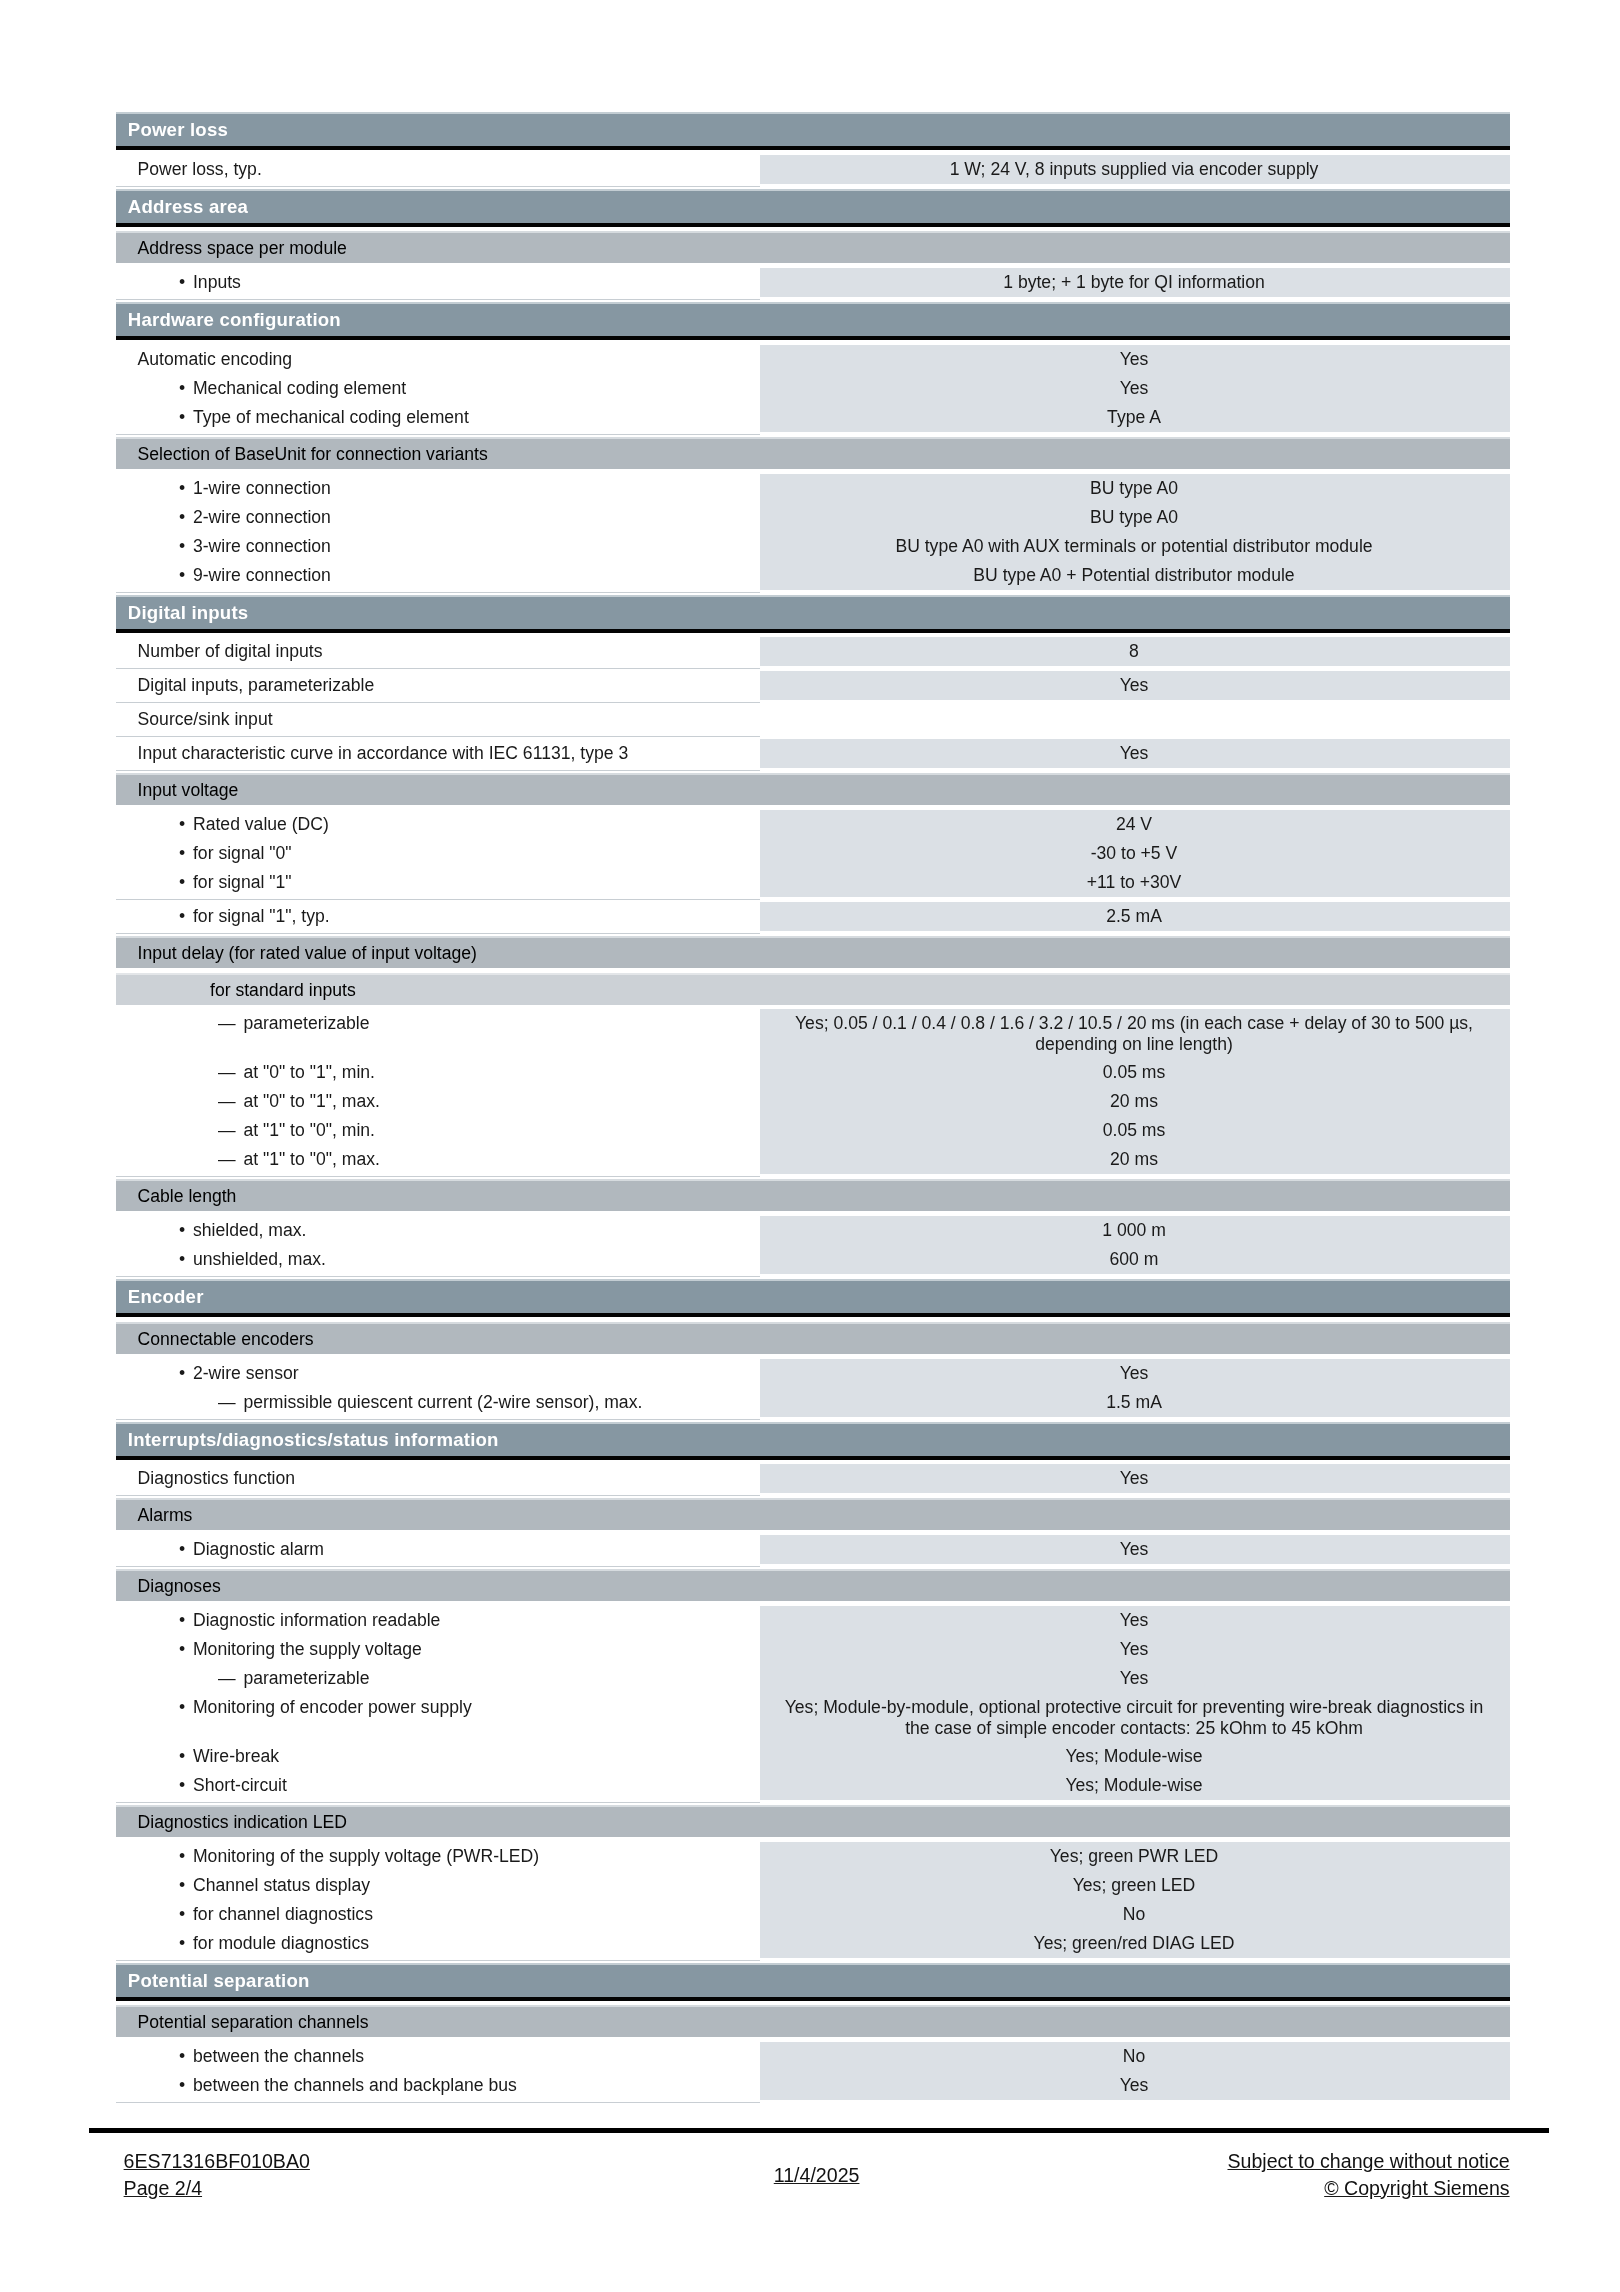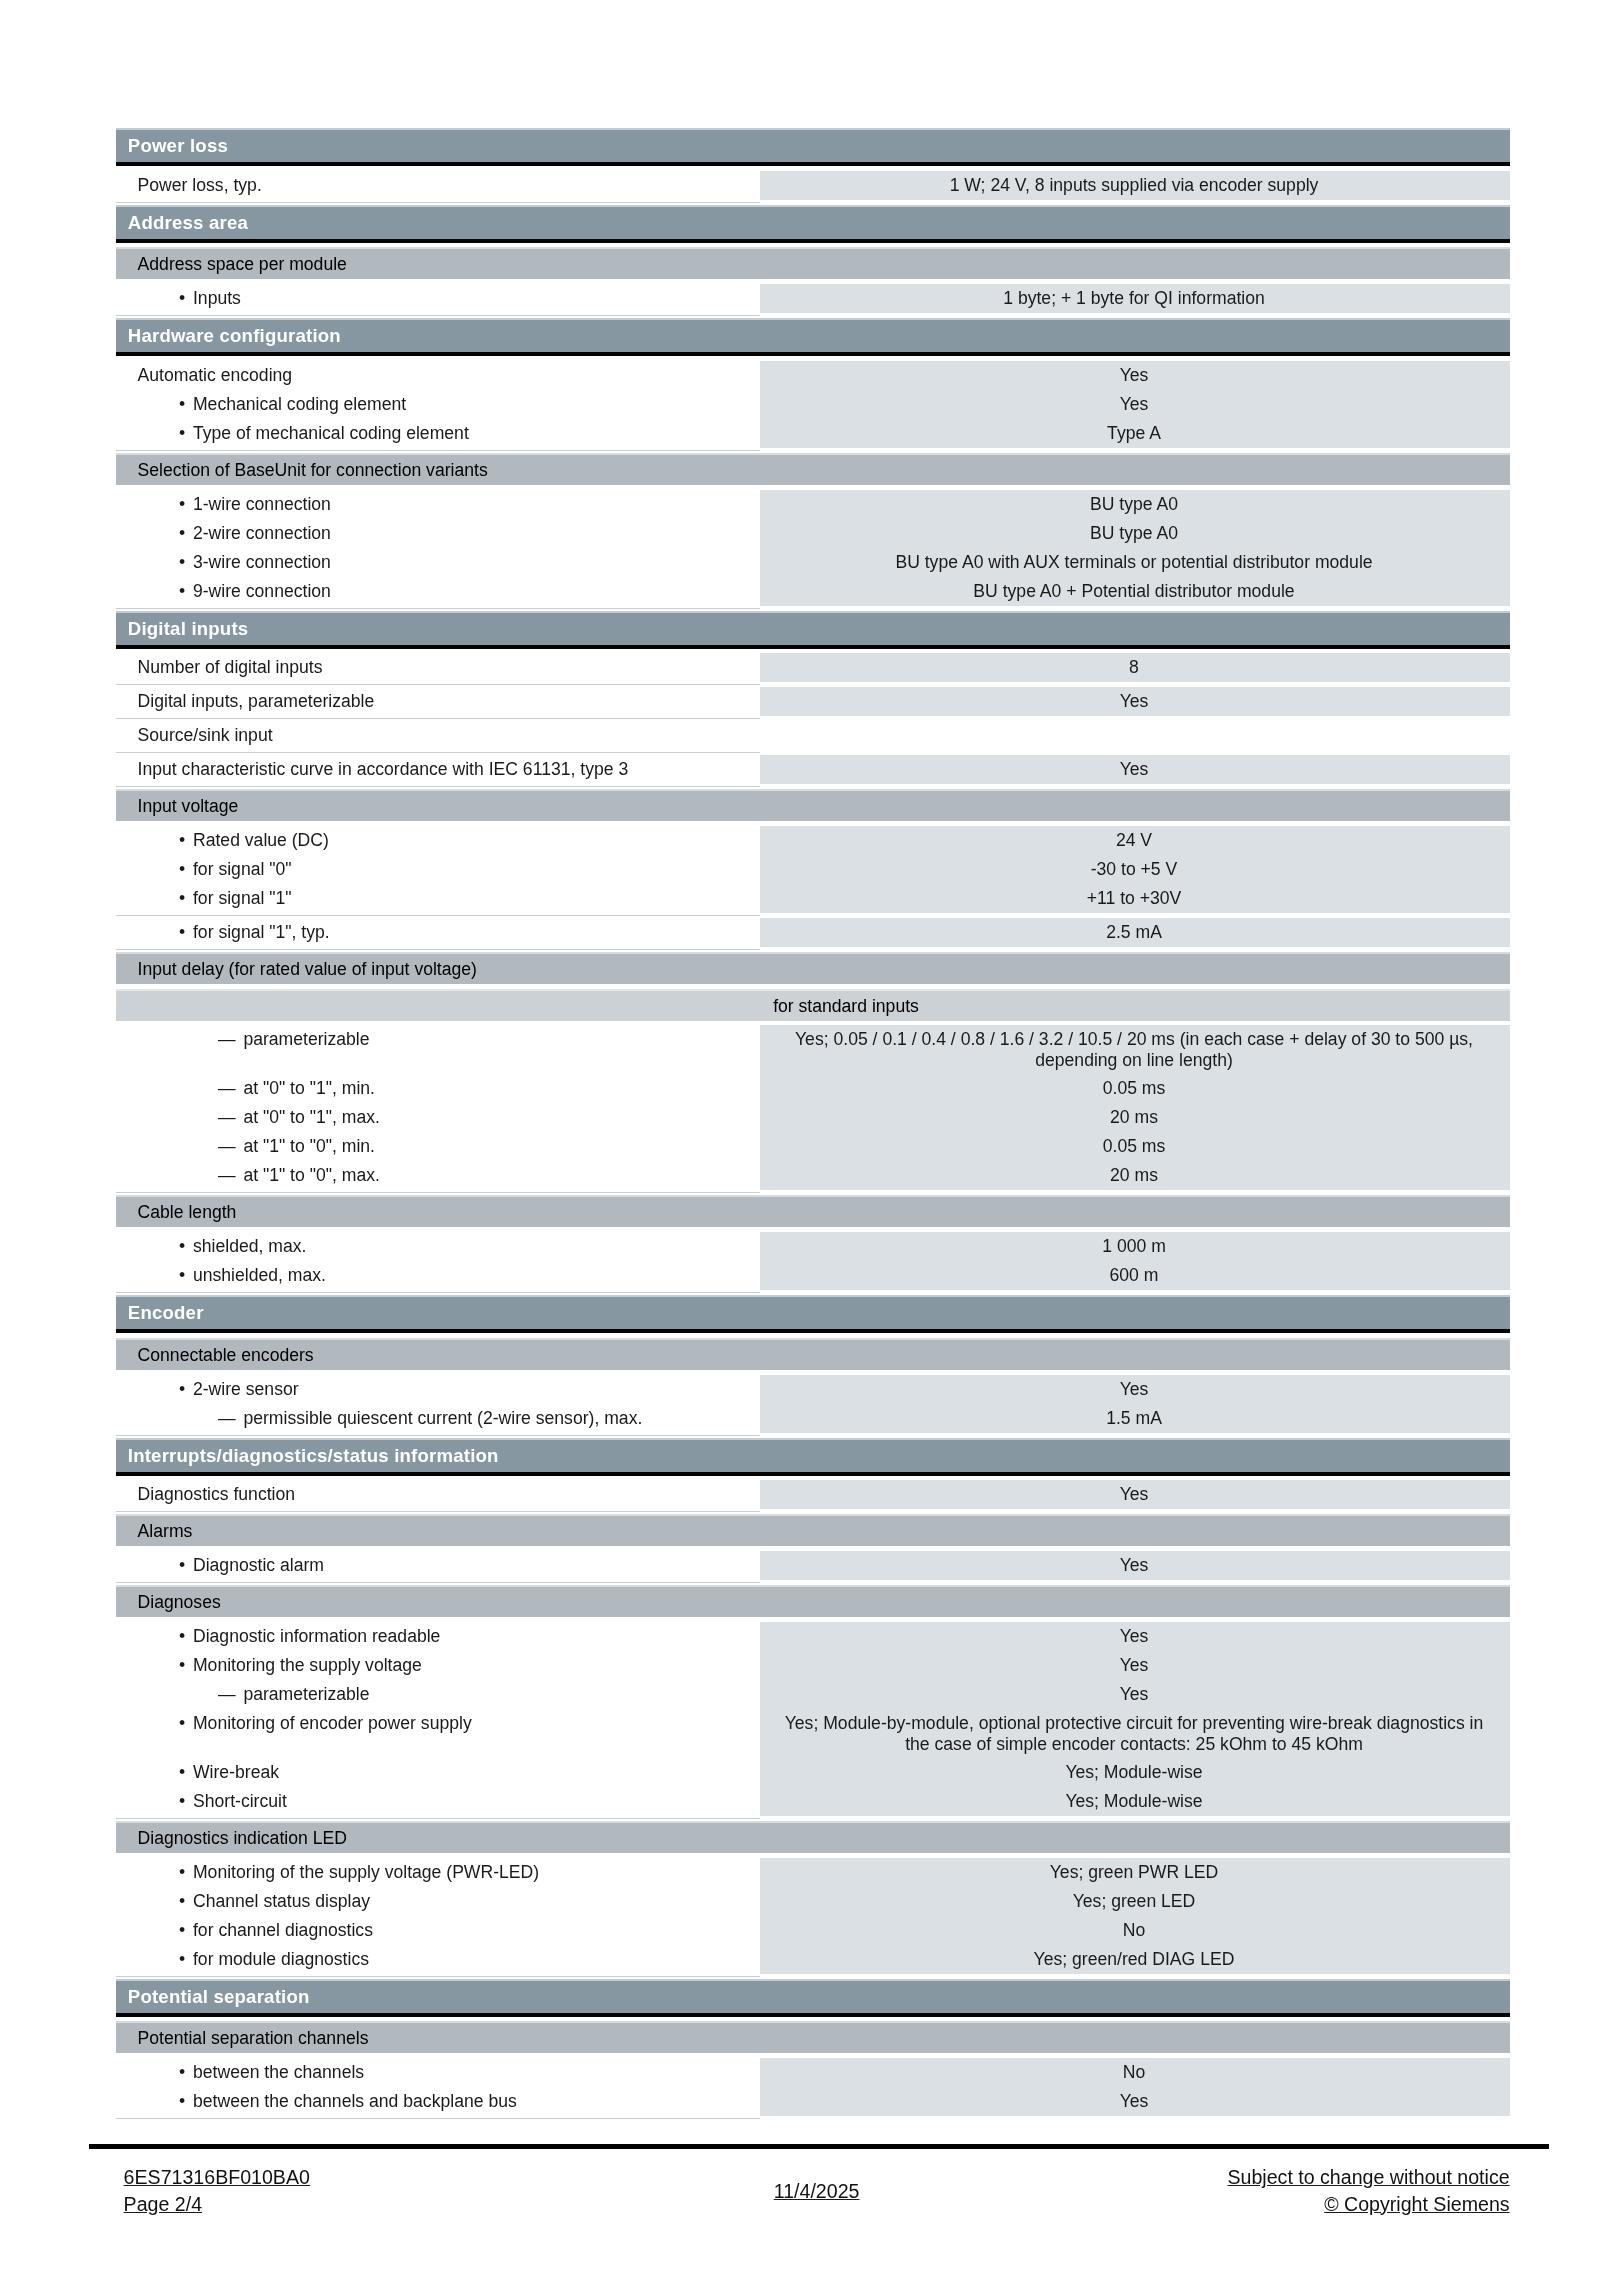--- a/index.html
+++ b/index.html
@@ -2,34 +2,34 @@
 <html><head>
 <meta charset="utf-8">
 <style>
   html,body{margin:0;padding:0;}
   body{
     width:1620px;height:2293px;position:relative;background:#ffffff;
     font-family:"Liberation Sans","DejaVu Sans",sans-serif;
     font-size:17.6px;line-height:20.6px;color:#1a1a1a;overflow:hidden;
     -webkit-font-smoothing:antialiased;
   }
-  .content{position:absolute;left:116px;top:128px;width:1394px;}
+  .content{position:absolute;left:116px;top:112px;width:1394px;}
   
   .section-header{
     height:32px;line-height:32px;background:#8697A2;border-top:2px solid #C3CDD3;
     color:#ffffff;font-weight:bold;font-size:18.6px;padding-left:11.8px;
     letter-spacing:0.2px;
   }
   .divider{height:3.9px;background:#030303;margin-bottom:4.9px;}
   
   .subheader{
     min-height:30px;line-height:30px;background:#B1B8BE;border-top:2px solid #D6DBDF;
     padding-left:21.6px;margin-bottom:4.9px;color:#000000;
   }
-  .subheader.lvl2{background:#CCD1D6;border-top-color:#E3E6E9;padding-left:66px;text-align:center;}
+  .subheader.lvl2{background:#CCD1D6;border-top-color:#E3E6E9;padding-left:94px;}
   
   .block{margin-bottom:4.9px;position:relative;text-align:center;}
   .block::after{content:"";position:absolute;left:0;bottom:-2.9px;width:46.2%;height:1px;background:#C8CED3;}
   .row{display:flex;align-items:stretch;min-height:29px;}
   .cl{width:46.2%;box-sizing:border-box;background:#ffffff;padding:3.9px 9.8px 3.9px 0;display:flex;align-items:flex-start;}
   .cv{flex:1;box-sizing:border-box;background:#DBE0E5;padding:3.9px 15.7px 3.9px 13.7px;}
   .ind0{padding-left:21.6px;}
   .ind1{padding-left:63px;}
   .ind2{padding-left:102px;}
   .mk{flex:0 0 auto;margin-right:7.8px;}

